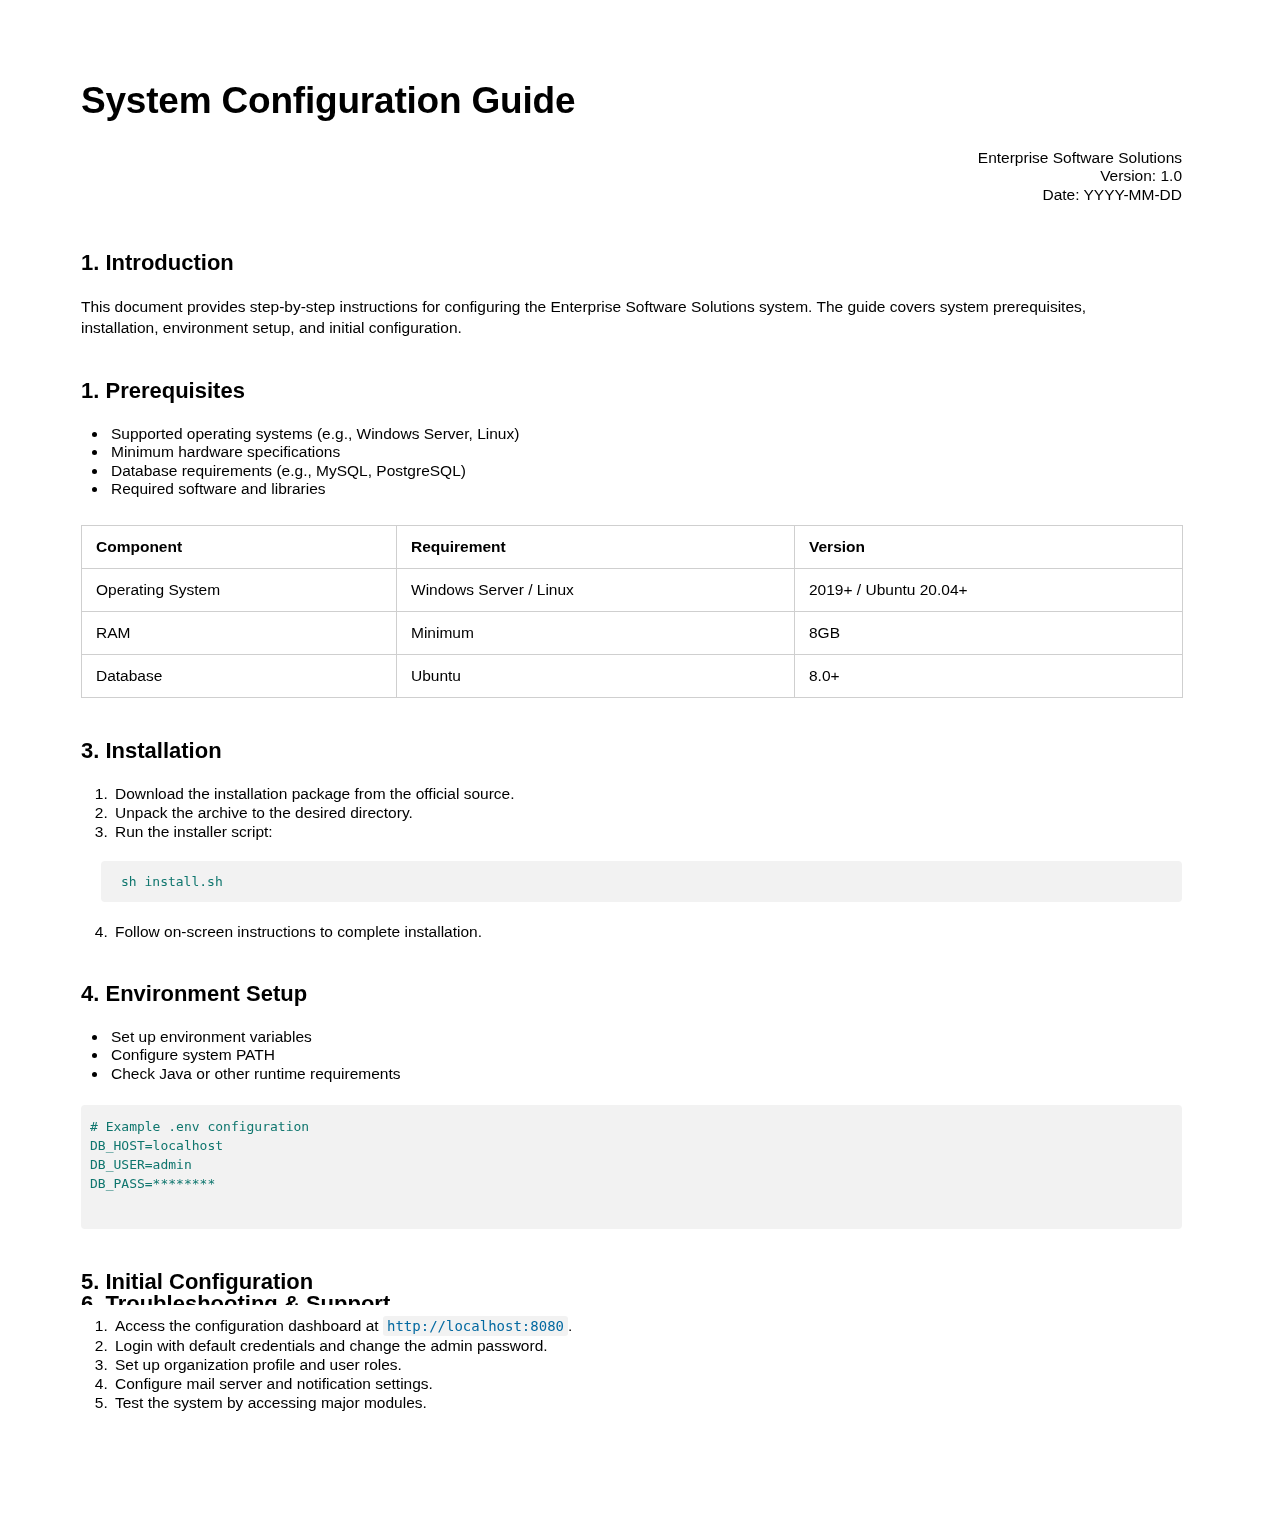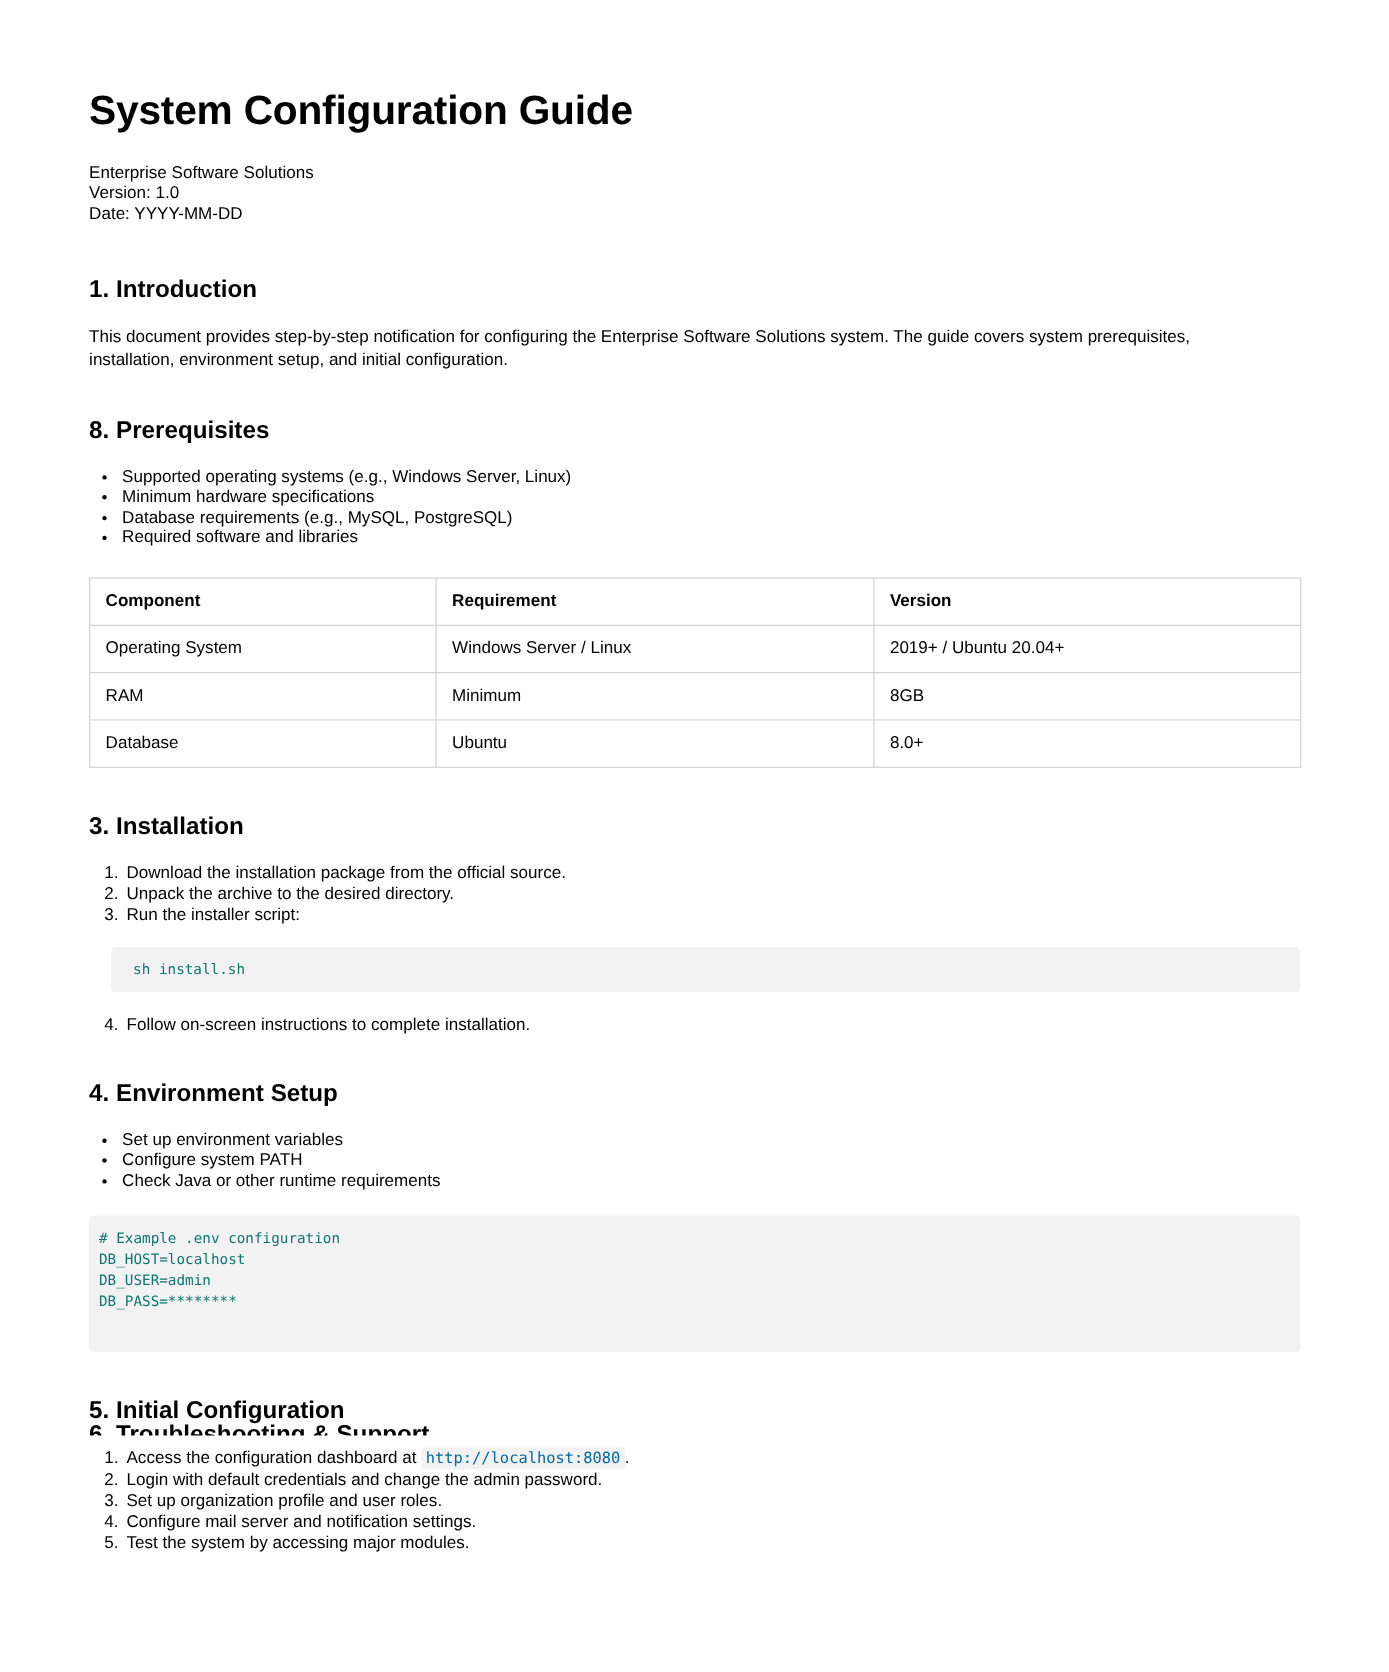--- a/index.html
+++ b/index.html
@@ -32,21 +32,21 @@
     letter-spacing: -0.2px;
     margin: 0 0 26px 0;
     line-height: 1.15;
   }
 
   .meta-block {
     font-size: 15.5px;
     line-height: 18.5px;
     margin: 0 0 46px 0;
   }
-  .meta-line { display: block; }
+  .meta-line { display: block; text-align: right; }
 
   h2.section-heading {
     font-size: 22px;
     font-weight: bold;
     margin: 0 0 20px 0;
     line-height: 1.2;
   }
 
   .section { margin-bottom: 40px; }
 
@@ -147,25 +147,25 @@
   <h1 class="doc-title">System Configuration Guide</h1>
 
   <div class="meta-block">
     <span class="meta-line">Enterprise Software Solutions</span>
     <span class="meta-line">Version: 1.0</span>
     <span class="meta-line">Date: YYYY-MM-DD</span>
   </div>
 
   <div class="section">
     <h2 class="section-heading">1. Introduction</h2>
-    <p class="body-text">This document provides step-by-step notification for configuring the Enterprise Software Solutions system. The guide covers system prerequisites, installation, environment setup, and initial configuration.</p>
-  </div>
-
-  <div class="section">
-    <h2 class="section-heading">8. Prerequisites</h2>
+    <p class="body-text">This document provides step-by-step instructions for configuring the Enterprise Software Solutions system. The guide covers system prerequisites, installation, environment setup, and initial configuration.</p>
+  </div>
+
+  <div class="section">
+    <h2 class="section-heading">1. Prerequisites</h2>
     <ul class="bullet-list">
       <li>Supported operating systems (e.g., Windows Server, Linux)</li>
       <li>Minimum hardware specifications</li>
       <li>Database requirements (e.g., MySQL, PostgreSQL)</li>
       <li>Required software and libraries</li>
     </ul>
 
     <table class="spec-table">
       <colgroup>
         <col class="col-component">

